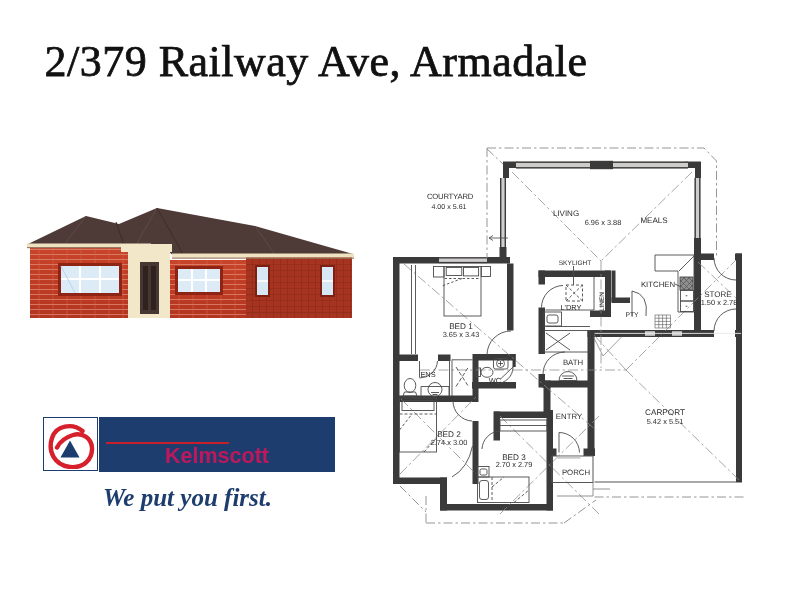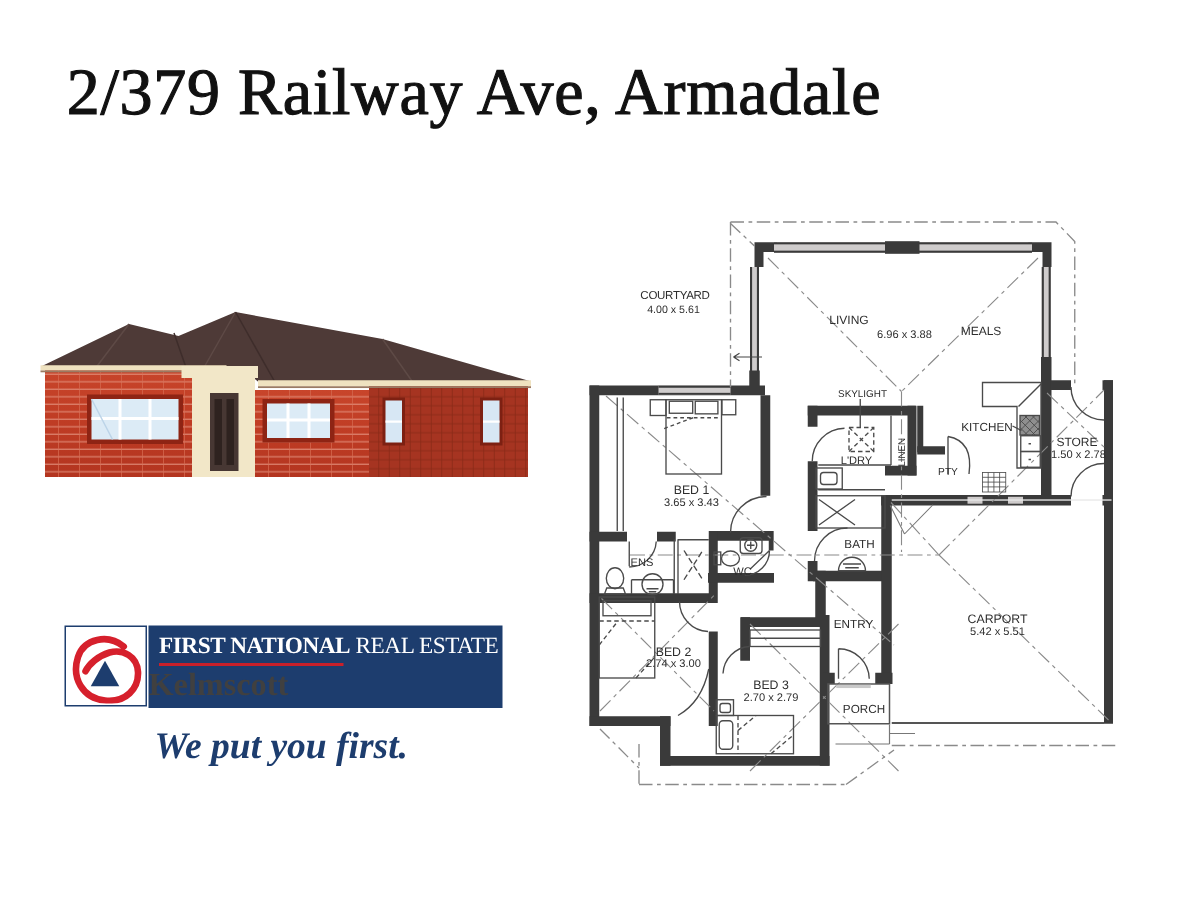--- a/index.html
+++ b/index.html
@@ -107,25 +107,24 @@
 
 <svg class="abs" style="left:3px;top:2px;" width="50" height="50" viewBox="0 0 50 50">
 <g>
 <path d="M36.5 12 C 26 3.5 10 6.5 6 19 C 1.5 33 9 46.5 24 48 C 38 49.5 46.5 40 46 29 C 45.5 18.5 36 13.5 27 16 C 19.5 18.3 13.5 23.5 11 28.5" fill="none" stroke="#d6202c" stroke-width="4.4" stroke-linecap="round"></path>
 <polygon points="24,21.5 14.5,38.5 33.5,38.5" fill="#1d3d6e"></polygon>
 </g>
 </svg>
 
 <div class="abs" style="left:56px;top:0;width:236px;height:55px;background:#1d3d6e;"></div>
 
-<div class="abs" style="left:63px;top:5px;font-family:'Liberation Serif',serif;font-size:15.5px;color:#fff;white-space:nowrap;letter-spacing:-0.3px;"><b>FIRST NATIONAL</b> REAL ESTATE</div>
 
 <div class="abs" style="left:63px;top:24.5px;width:123px;height:2.5px;background:#c8202a;"></div>
 
-<div class="abs" style="left:56px;top:26.5px;width:236px;font-family:Liberation Serif, serif;font-weight:bold;font-size:21.5px;color:#404040;">Kelmscott</div>
+<div class="abs" style="left:56px;top:26.5px;width:236px;text-align:center;font-family:Liberation Sans, sans-serif;font-weight:bold;font-size:21.5px;color:#be185d;">Kelmscott</div>
 </div>
 
 <div class="abs" style="left:103px;top:484px;font-family:'Liberation Serif',serif;font-weight:bold;font-size:25px;color:#1d3d6e;font-style:italic;">We put you first.</div>
 
 <svg class="abs" style="left:0;top:0;filter:blur(0.28px);" width="800" height="600" viewBox="0 0 800 600" id="plan">
 <g fill="#3a3a3a" stroke="none">
 
 <path d="M503 161.5 h15 v6.5 h-9 v10 h-6 z"></path>
 <path d="M685.5 161.5 h15.5 v16.5 h-6 v-10 h-9.5 z"></path>
 

